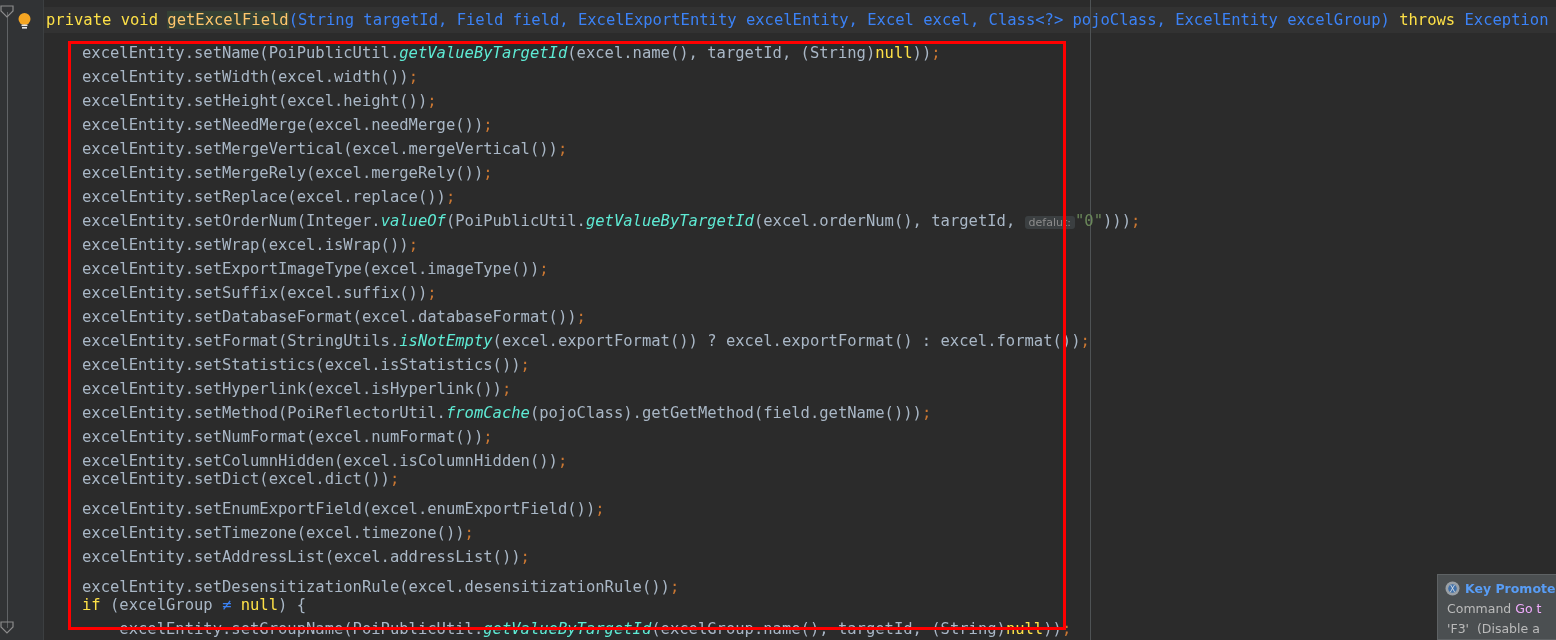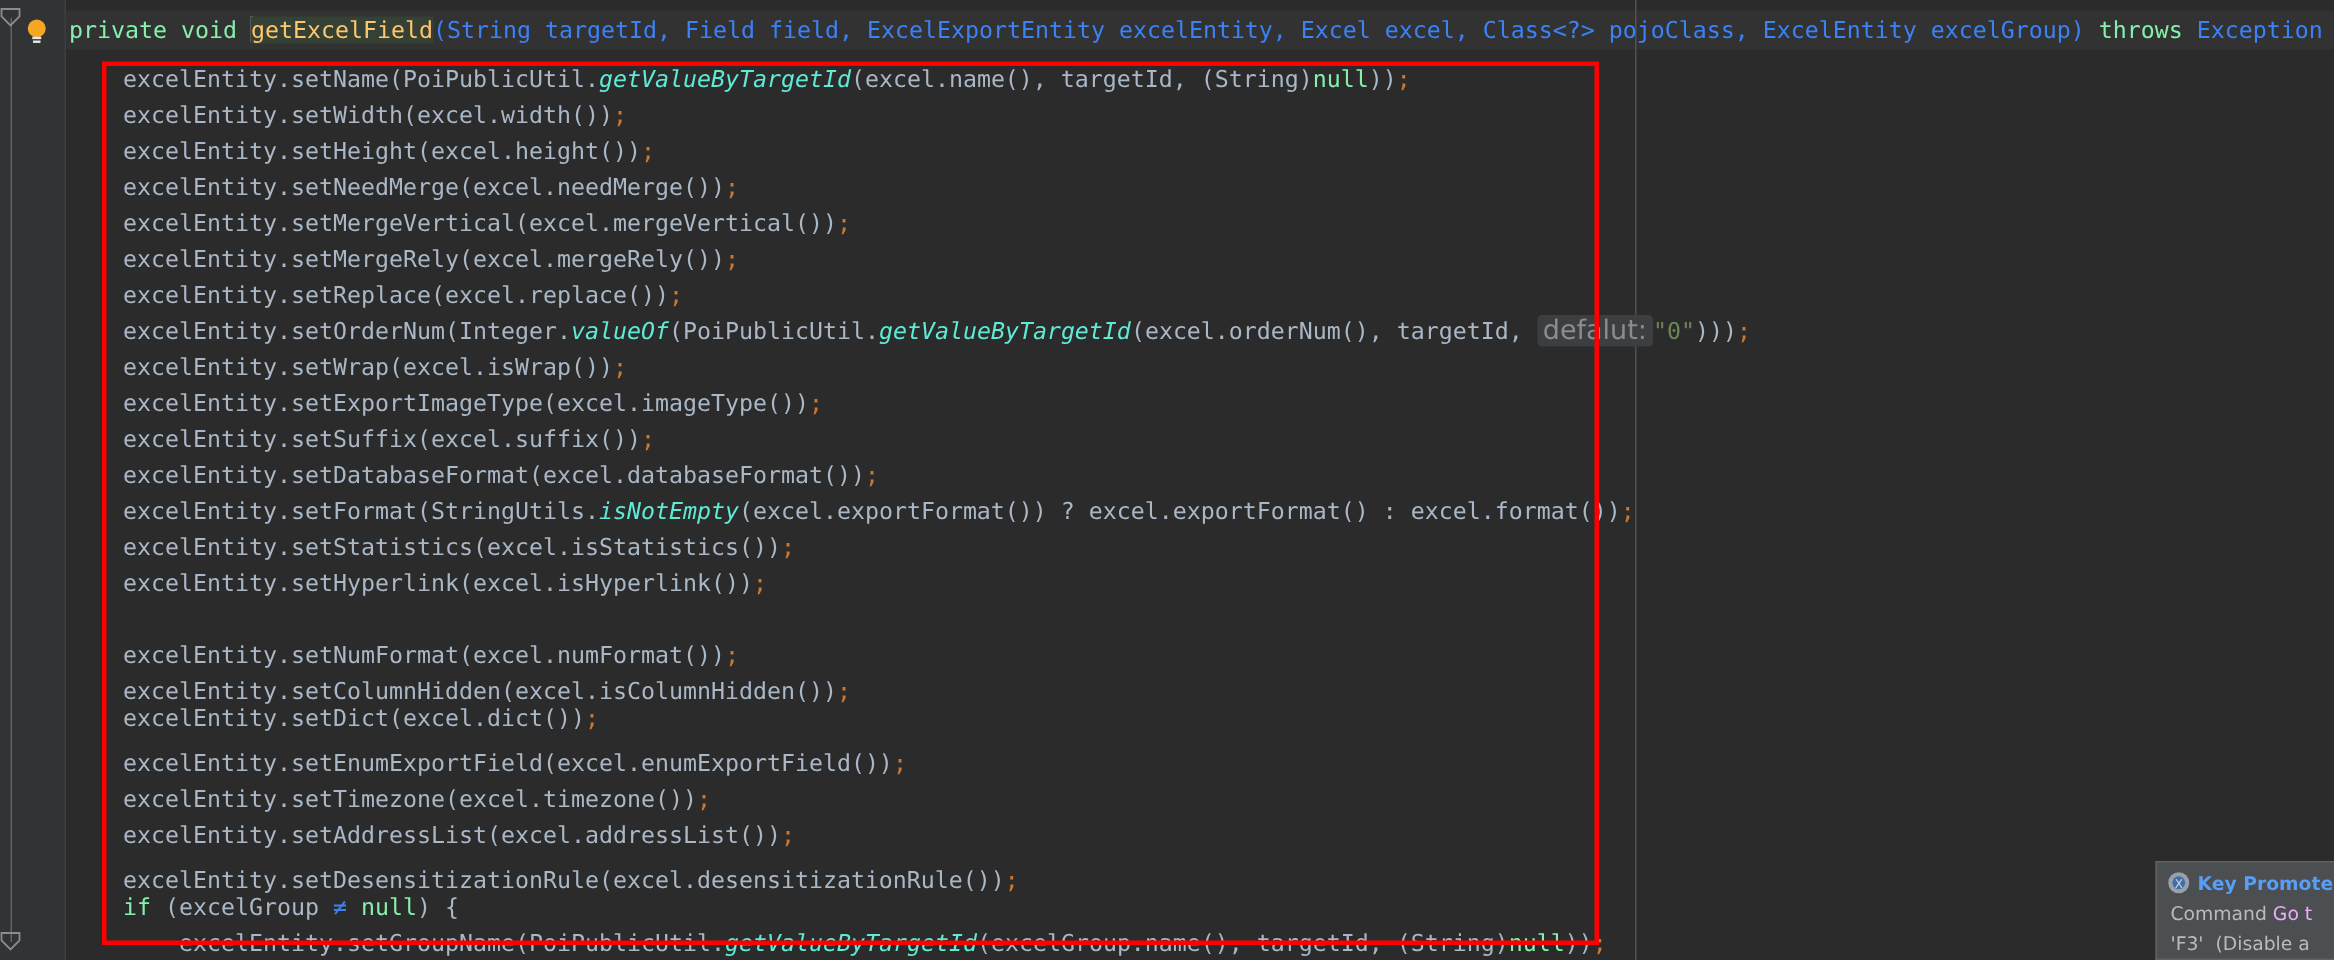--- a/index.html
+++ b/index.html
@@ -82,21 +82,21 @@
 
   
   #margin-guide {
     position: absolute;
     left: 1090px; top: 0;
     width: 1px; height: 640px;
     background: #4e5254;
   }
 
   
-  .kw   { color: #86efac; }          
+  .kw   { color: #fde047; }          
   .txt  { color: #3b82f6; }          
   .cls  { color: #ffc66d; }          
   .sfn  { color: #5eead4; font-style: italic; }  
   .str  { color: #6a8759; }          
   .semi { color: #cc7832; }
 
   .caret-id {
     background: #344134;
   }
   .caret {
@@ -107,21 +107,21 @@
     vertical-align: -3px;
     margin-right: -2px;
   }
 
   
   .inlay {
     background: #3b3f41;
     color: #8c8c8c;
     border-radius: 3px;
     padding: 0 4px;
-    font-size: 18px;
+    font-size: 11px;
     font-family: "DejaVu Sans", "Liberation Sans", sans-serif;
   }
 
   
   #red-box {
     position: absolute;
     left: 68px; top: 41px;
     width: 998px; height: 589px;
     border: 3px solid #ff0000;
     box-sizing: border-box;
@@ -228,20 +228,21 @@
     <div class="ln" style="top:281px;left:38px;">excelEntity.setSuffix(excel.suffix())<span class="semi">;</span></div>
 
     <div class="ln" style="top:305px;left:38px;">excelEntity.setDatabaseFormat(excel.databaseFormat())<span class="semi">;</span></div>
 
     <div class="ln" style="top:329px;left:38px;">excelEntity.setFormat(StringUtils.<i class="sfn">isNotEmpty</i>(excel.exportFormat()) ? excel.exportFormat() : excel.format())<span class="semi">;</span></div>
 
     <div class="ln" style="top:353px;left:38px;">excelEntity.setStatistics(excel.isStatistics())<span class="semi">;</span></div>
 
     <div class="ln" style="top:377px;left:38px;">excelEntity.setHyperlink(excel.isHyperlink())<span class="semi">;</span></div>
 
+    <div class="ln" style="top:401px;left:38px;">excelEntity.setMethod(PoiReflectorUtil.<i class="sfn">fromCache</i>(pojoClass).getGetMethod(field.getName()))<span class="semi">;</span></div>
 
     <div class="ln" style="top:425px;left:38px;">excelEntity.setNumFormat(excel.numFormat())<span class="semi">;</span></div>
 
     <div class="ln" style="top:449px;left:38px;">excelEntity.setColumnHidden(excel.isColumnHidden())<span class="semi">;</span></div>
 
     <div class="ln" style="top:467px;left:38px;">excelEntity.setDict(excel.dict())<span class="semi">;</span></div>
 
     <div class="ln" style="top:497px;left:38px;">excelEntity.setEnumExportField(excel.enumExportField())<span class="semi">;</span></div>
 
     <div class="ln" style="top:521px;left:38px;">excelEntity.setTimezone(excel.timezone())<span class="semi">;</span></div>

